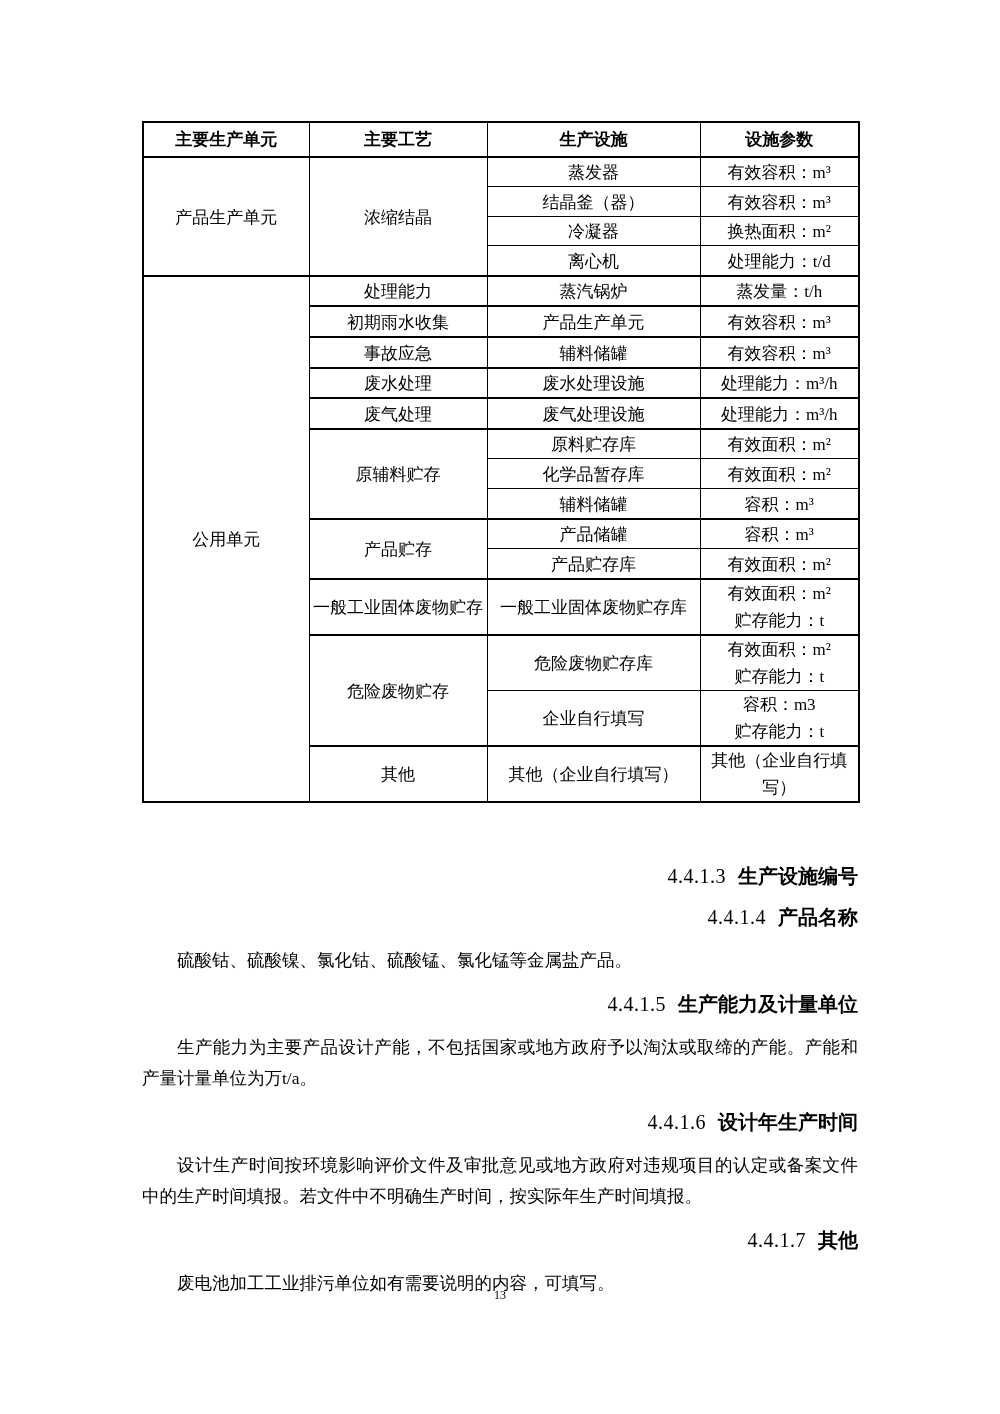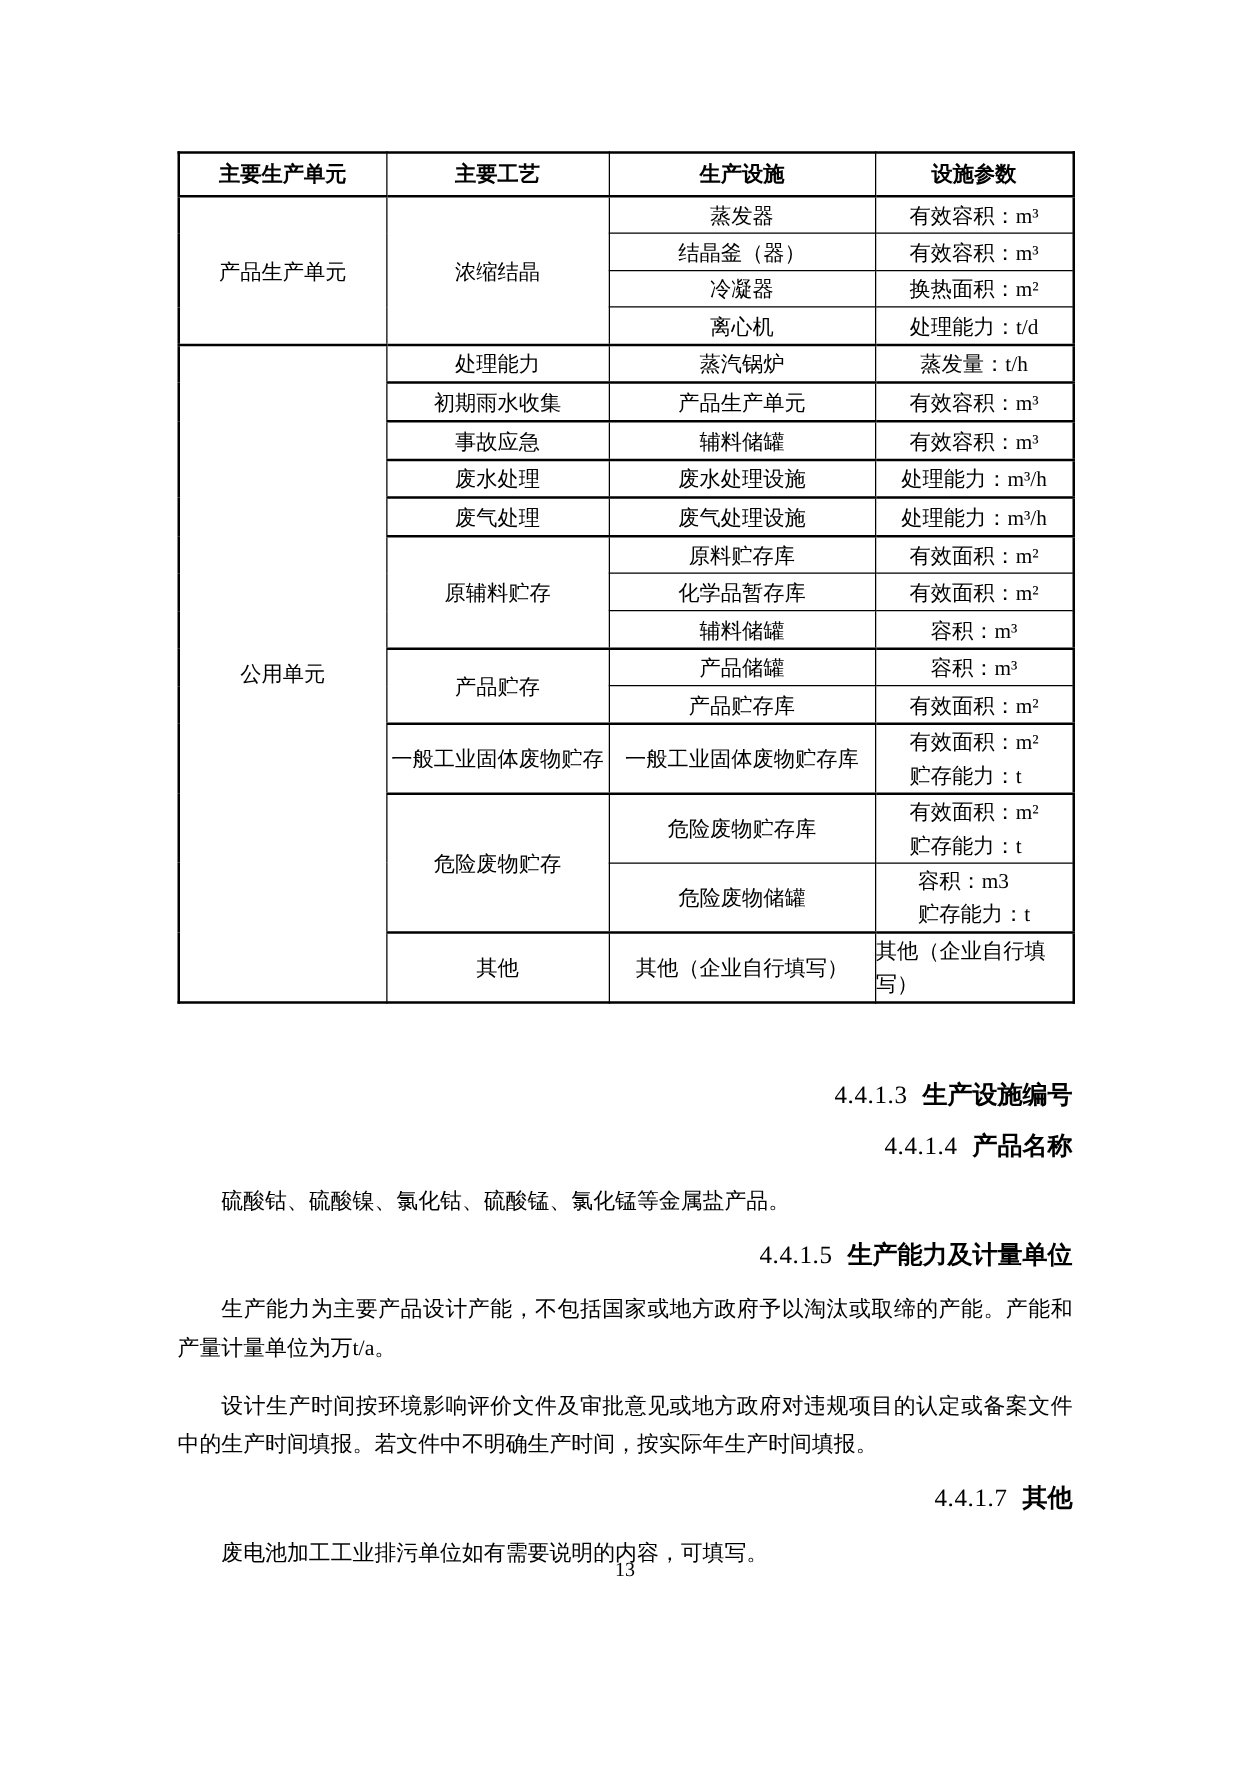--- a/index.html
+++ b/index.html
@@ -39,21 +39,21 @@
   table.facility th {
     font-family: "Liberation Sans", "DejaVu Sans", sans-serif;
     font-weight: bold;
     height: 32px;
     line-height: 32px;
     border-bottom-width: 2px;
   }
   table.facility tr.tk td { border-top-width: 2px; }
   .cell-text {
     display: inline-block;
-    text-align: left;
+    text-align: center;
     white-space: pre-line;
     vertical-align: middle;
   }
   table.facility td b { font-weight: normal; }
 
   
   .sections { margin-top: 60px; }
   .section + .section { margin-top: 15px; }
   .sec-head {
     margin: 0;
@@ -75,23 +75,23 @@
   .body-para {
     margin: 15px 0 0 0;
     font-size: 17.5px;
     line-height: 31px;
     text-align: justify;
     text-indent: 2em;
   }
   .page-number {
     position: absolute;
     left: 0; right: 0;
-    top: 1248px;
+    top: 1288px;
     text-align: center;
-    font-size: 16px;
+    font-size: 12px;
   }
 </style>
 </head>
 <body>
 
 <div class="page">
   <div class="content">
 
     <table class="facility">
       <colgroup>
@@ -179,21 +179,21 @@
             <td><span class="cell-text">一般工业固体废物贮存</span></td>
             <td><span class="cell-text">一般工业固体废物贮存库</span></td>
             <td><span class="cell-text">有效面积：<b>m²</b><br>贮存能力：<b>t</b></span></td>
           </tr>
           <tr class="tk">
             <td rowspan="2"><span class="cell-text">危险废物贮存</span></td>
             <td><span class="cell-text">危险废物贮存库</span></td>
             <td><span class="cell-text">有效面积：<b>m²</b><br>贮存能力：<b>t</b></span></td>
           </tr>
           <tr>
-            <td><span class="cell-text">危险废物储罐</span></td>
+            <td><span class="cell-text">企业自行填写</span></td>
             <td><span class="cell-text">容积：<b>m3</b><br>贮存能力：<b>t</b></span></td>
           </tr>
           <tr class="tk">
             <td><span class="cell-text">其他</span></td>
             <td><span class="cell-text">其他（企业自行填写）</span></td>
             <td><span class="cell-text">其他（企业自行填写）</span></td>
           </tr>
         </tbody>
     </table>
 
@@ -216,20 +216,24 @@
 
       <section class="section">
         <h2 class="sec-head">
           <span class="sec-num">4.4.1.5</span>
           <span class="sec-title">生产能力及计量单位</span>
         </h2>
         <p class="body-para">生产能力为主要产品设计产能，不包括国家或地方政府予以淘汰或取缔的产能。产能和产量计量单位为万t/a。</p>
       </section>
 
       <section class="section">
+        <h2 class="sec-head">
+          <span class="sec-num">4.4.1.6</span>
+          <span class="sec-title">设计年生产时间</span>
+        </h2>
         <p class="body-para">设计生产时间按环境影响评价文件及审批意见或地方政府对违规项目的认定或备案文件中的生产时间填报。若文件中不明确生产时间，按实际年生产时间填报。</p>
       </section>
 
       <section class="section">
         <h2 class="sec-head">
           <span class="sec-num">4.4.1.7</span>
           <span class="sec-title">其他</span>
         </h2>
         <p class="body-para">废电池加工工业排污单位如有需要说明的内容，可填写。</p>
       </section>

